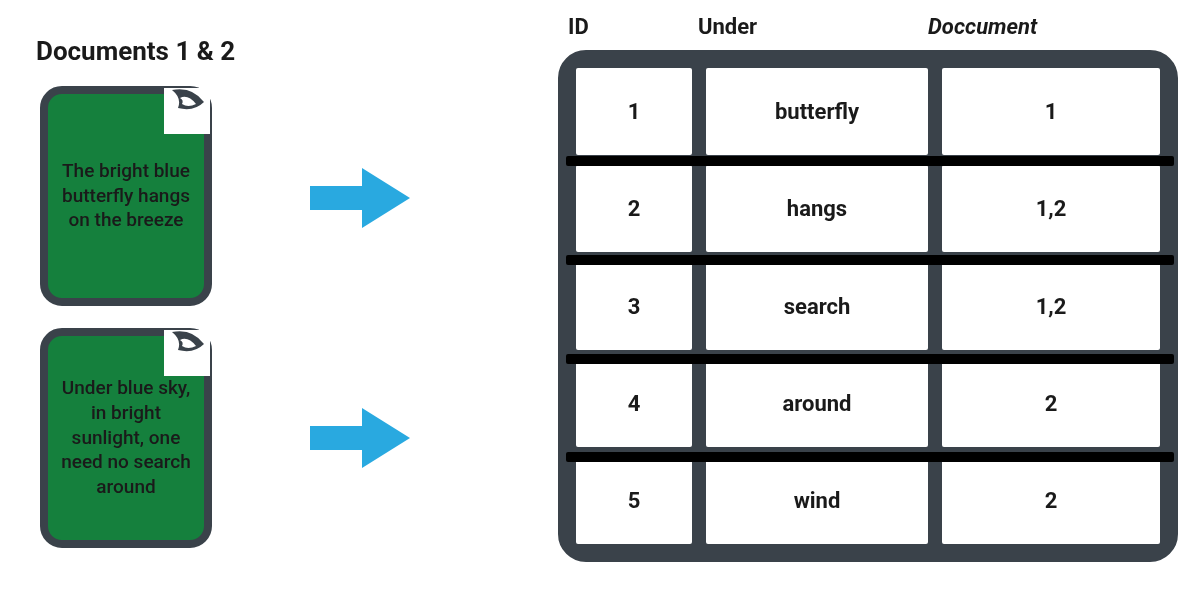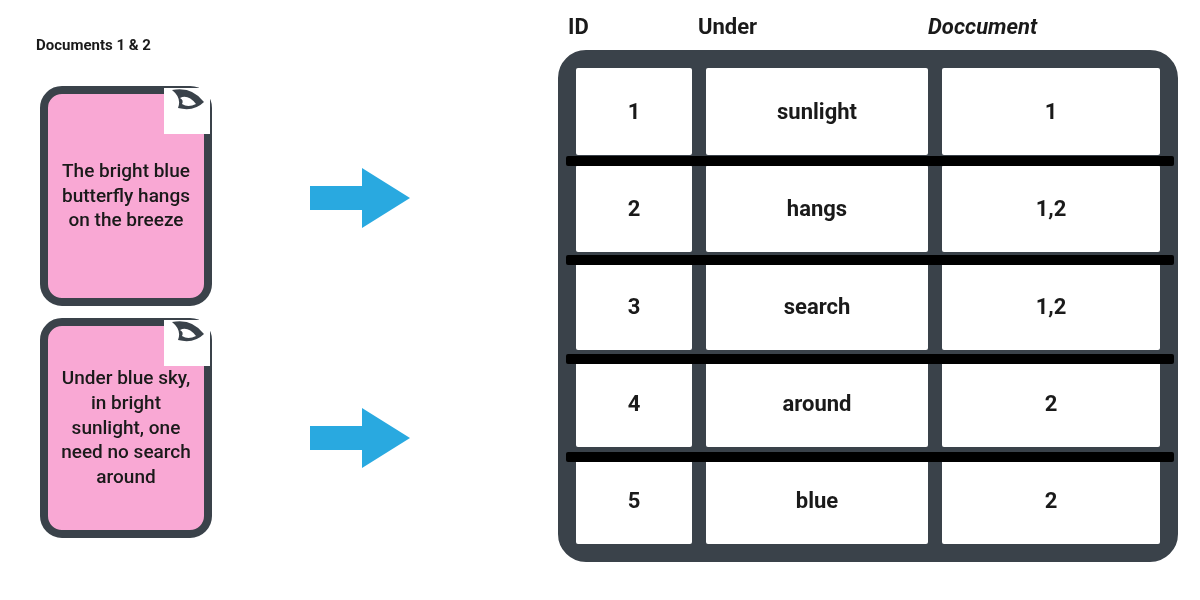--- a/index.html
+++ b/index.html
@@ -14,41 +14,41 @@
   .stage {
     position: relative;
     width: 1200px;
     height: 600px;
   }
   .docs-title {
     position: absolute;
     left: 36px;
     top: 36px;
     font-weight: 700;
-    font-size: 15px;
+    font-size: 26px;
   }
   .doc {
     position: absolute;
     left: 40px;
     width: 172px;
     height: 220px;
     border: 8px solid #3a424a;
     border-radius: 22px;
-    background: #f9a8d4;
+    background: #15803d;
     display: flex;
     align-items: center;
     justify-content: center;
     padding: 12px 10px;
     text-align: center;
     font-size: 19px;
     line-height: 1.3;
     font-weight: 500;
   }
   .doc1 { top: 86px; }
-  .doc2 { top: 318px; }
+  .doc2 { top: 328px; }
   .dogear {
     position: absolute;
     top: -6px;
     right: -6px;
     width: 46px;
     height: 46px;
     background: #fff;
   }
   .dogear svg { display: block; }
   .arrow {
@@ -168,25 +168,25 @@
   <div class="table-frame">
     <div class="grid">
       <div class="col col-id">
         <div class="cell">1</div>
         <div class="cell">2</div>
         <div class="cell">3</div>
         <div class="cell">4</div>
         <div class="cell">5</div>
       </div>
       <div class="col col-term">
-        <div class="cell">sunlight</div>
+        <div class="cell">butterfly</div>
         <div class="cell">hangs</div>
         <div class="cell">search</div>
         <div class="cell">around</div>
-        <div class="cell">blue</div>
+        <div class="cell">wind</div>
       </div>
       <div class="col col-doc">
         <div class="cell">1</div>
         <div class="cell">1,2</div>
         <div class="cell">1,2</div>
         <div class="cell">2</div>
         <div class="cell">2</div>
       </div>
     </div>
   </div>

